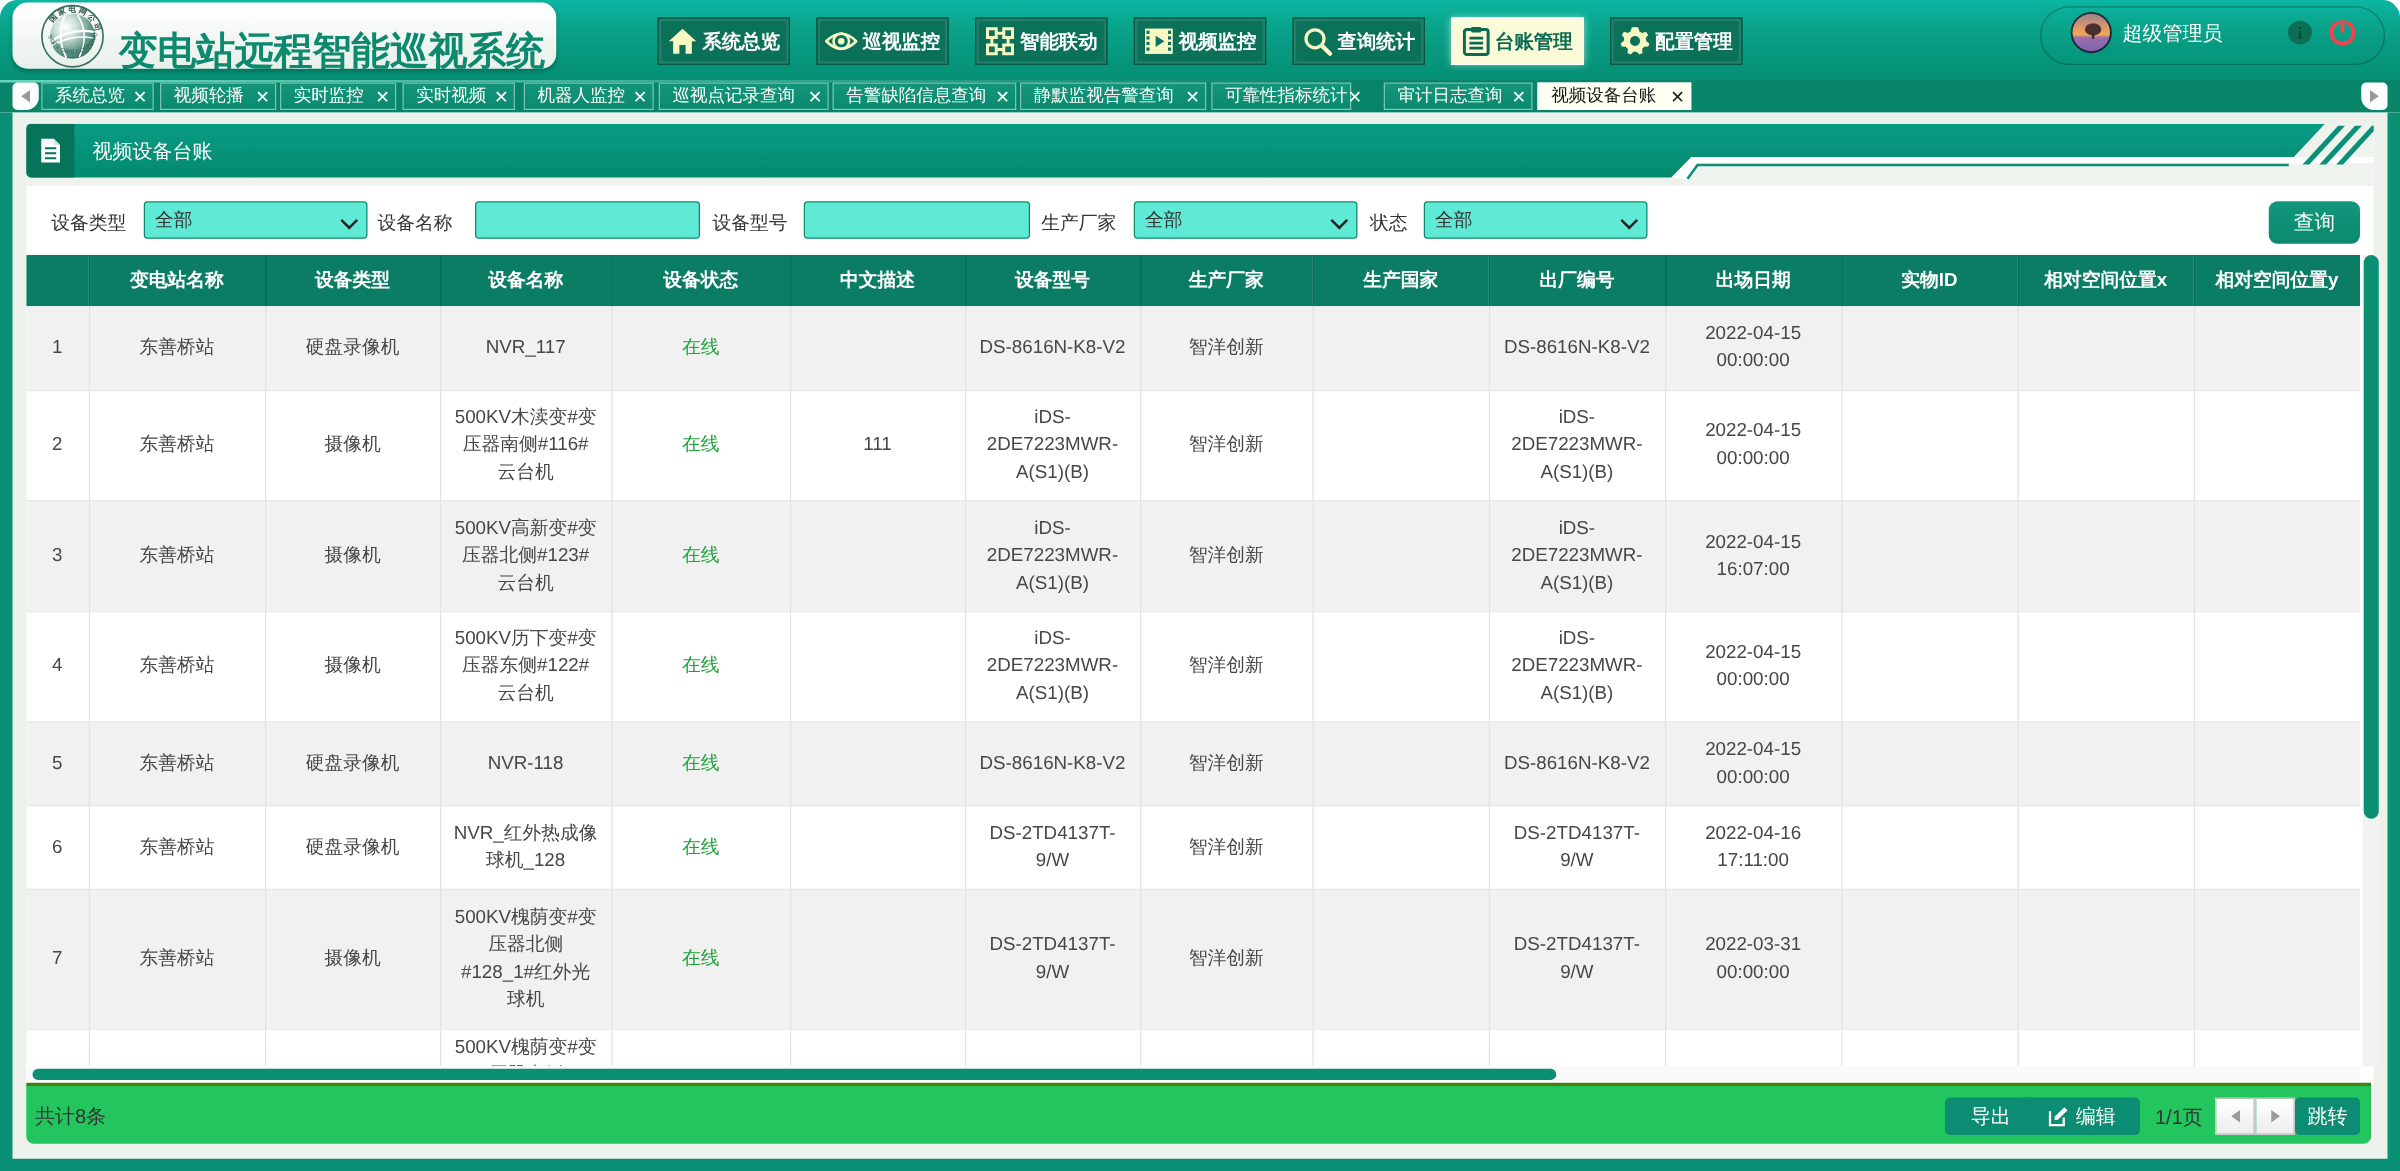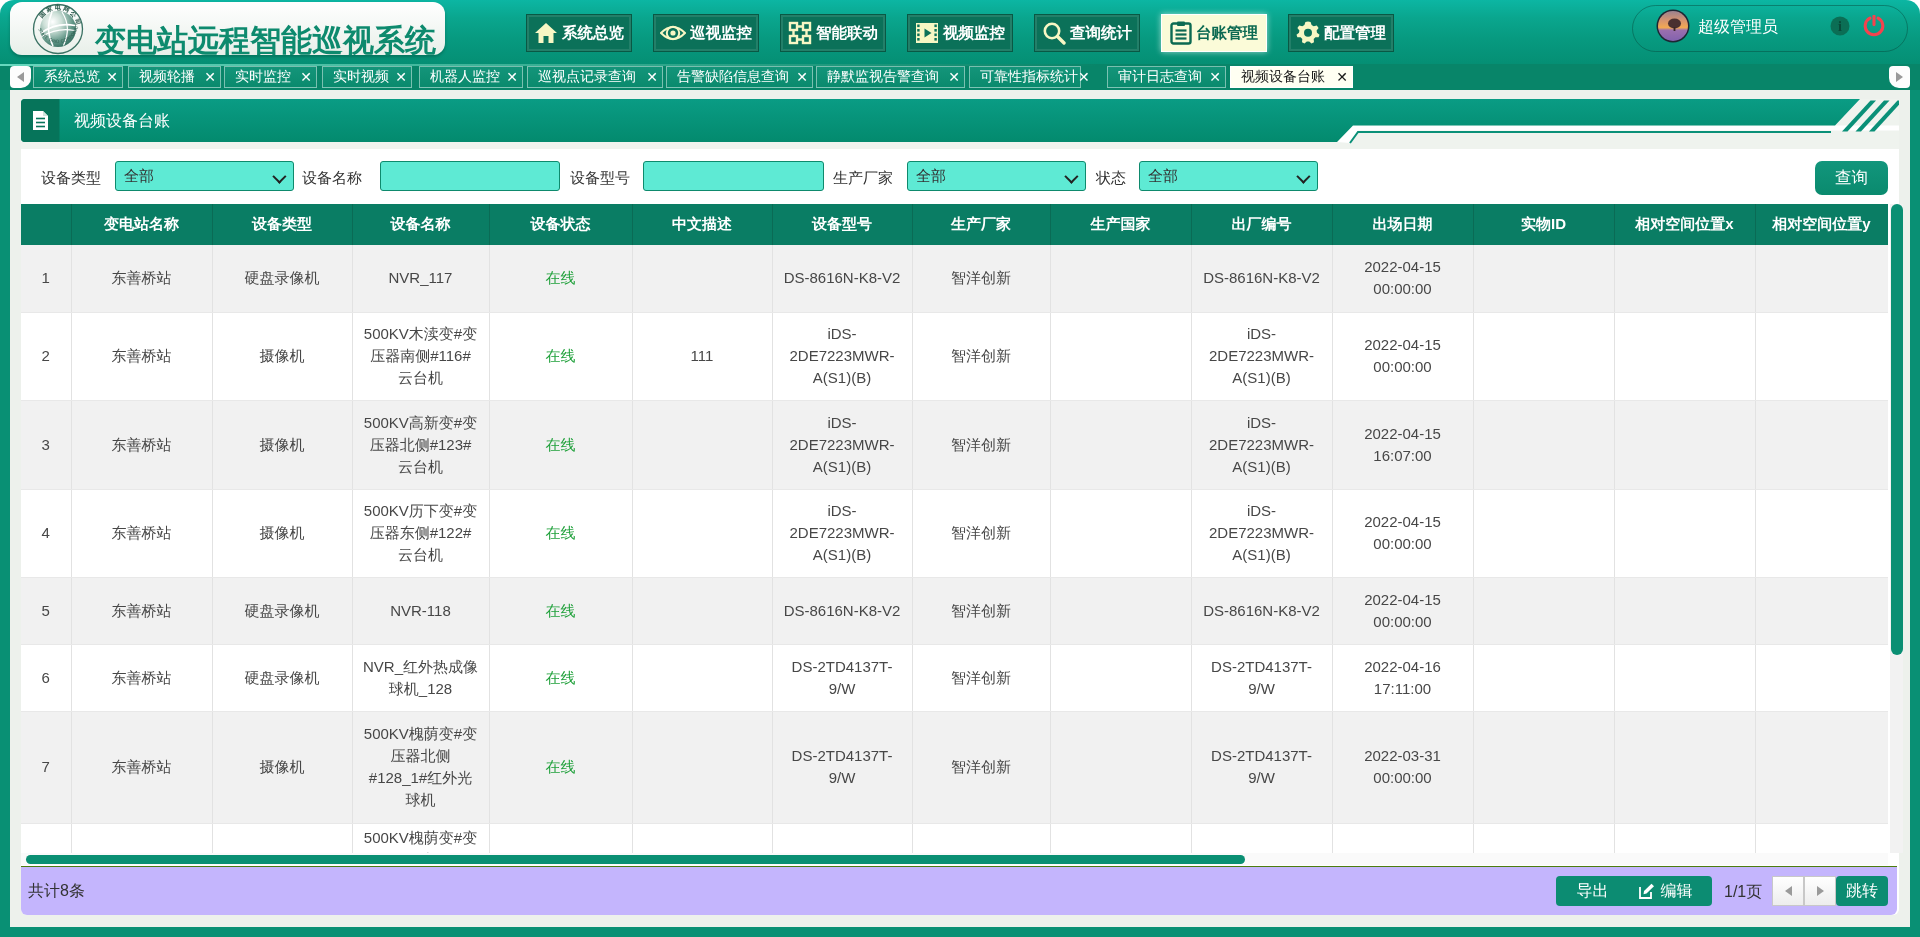--- a/index.html
+++ b/index.html
@@ -76,21 +76,21 @@
 tr.odd td { background:#f1f1f1; }
 .online { color:#21a13c; }
 
 
 #hsb { position:absolute; left:0; top:754px; width:1867px; height:12px; background:#fafafa; }
 #hsb .thumb { position:absolute; left:5px; top:2px; width:1219px; height:9px;
   background:#0a8f73; border-radius:5px; }
 
 
 #bottombar { position:absolute; left:0; top:767px; width:1876px; height:49px;
-  border-top:1px solid #4d7c0f; border-radius:0 0 6px 6px; background:#c4b5fd; }
+  border-top:3px solid #4d7c0f; border-radius:0 0 6px 6px; background:#22c55e; }
 #total { position:absolute; left:7px; top:14px; font-size:16px; color:#333; }
 .gbtn { position:absolute; top:9px; height:30px; background:#0c8c72; border-radius:4px;
   color:#ffffff; font-size:16px; display:flex; align-items:center; justify-content:center; gap:6px; }
 #pageno { position:absolute; left:1703px; top:15px; font-size:16px; color:#333; }
 .pgbtn { position:absolute; top:9px; width:32px; height:30px;
   background:linear-gradient(to bottom,#ffffff,#ededed); border:1px solid #c8c8c8;
   display:flex; align-items:center; justify-content:center; }
 </style>
 </head>
 <body>

